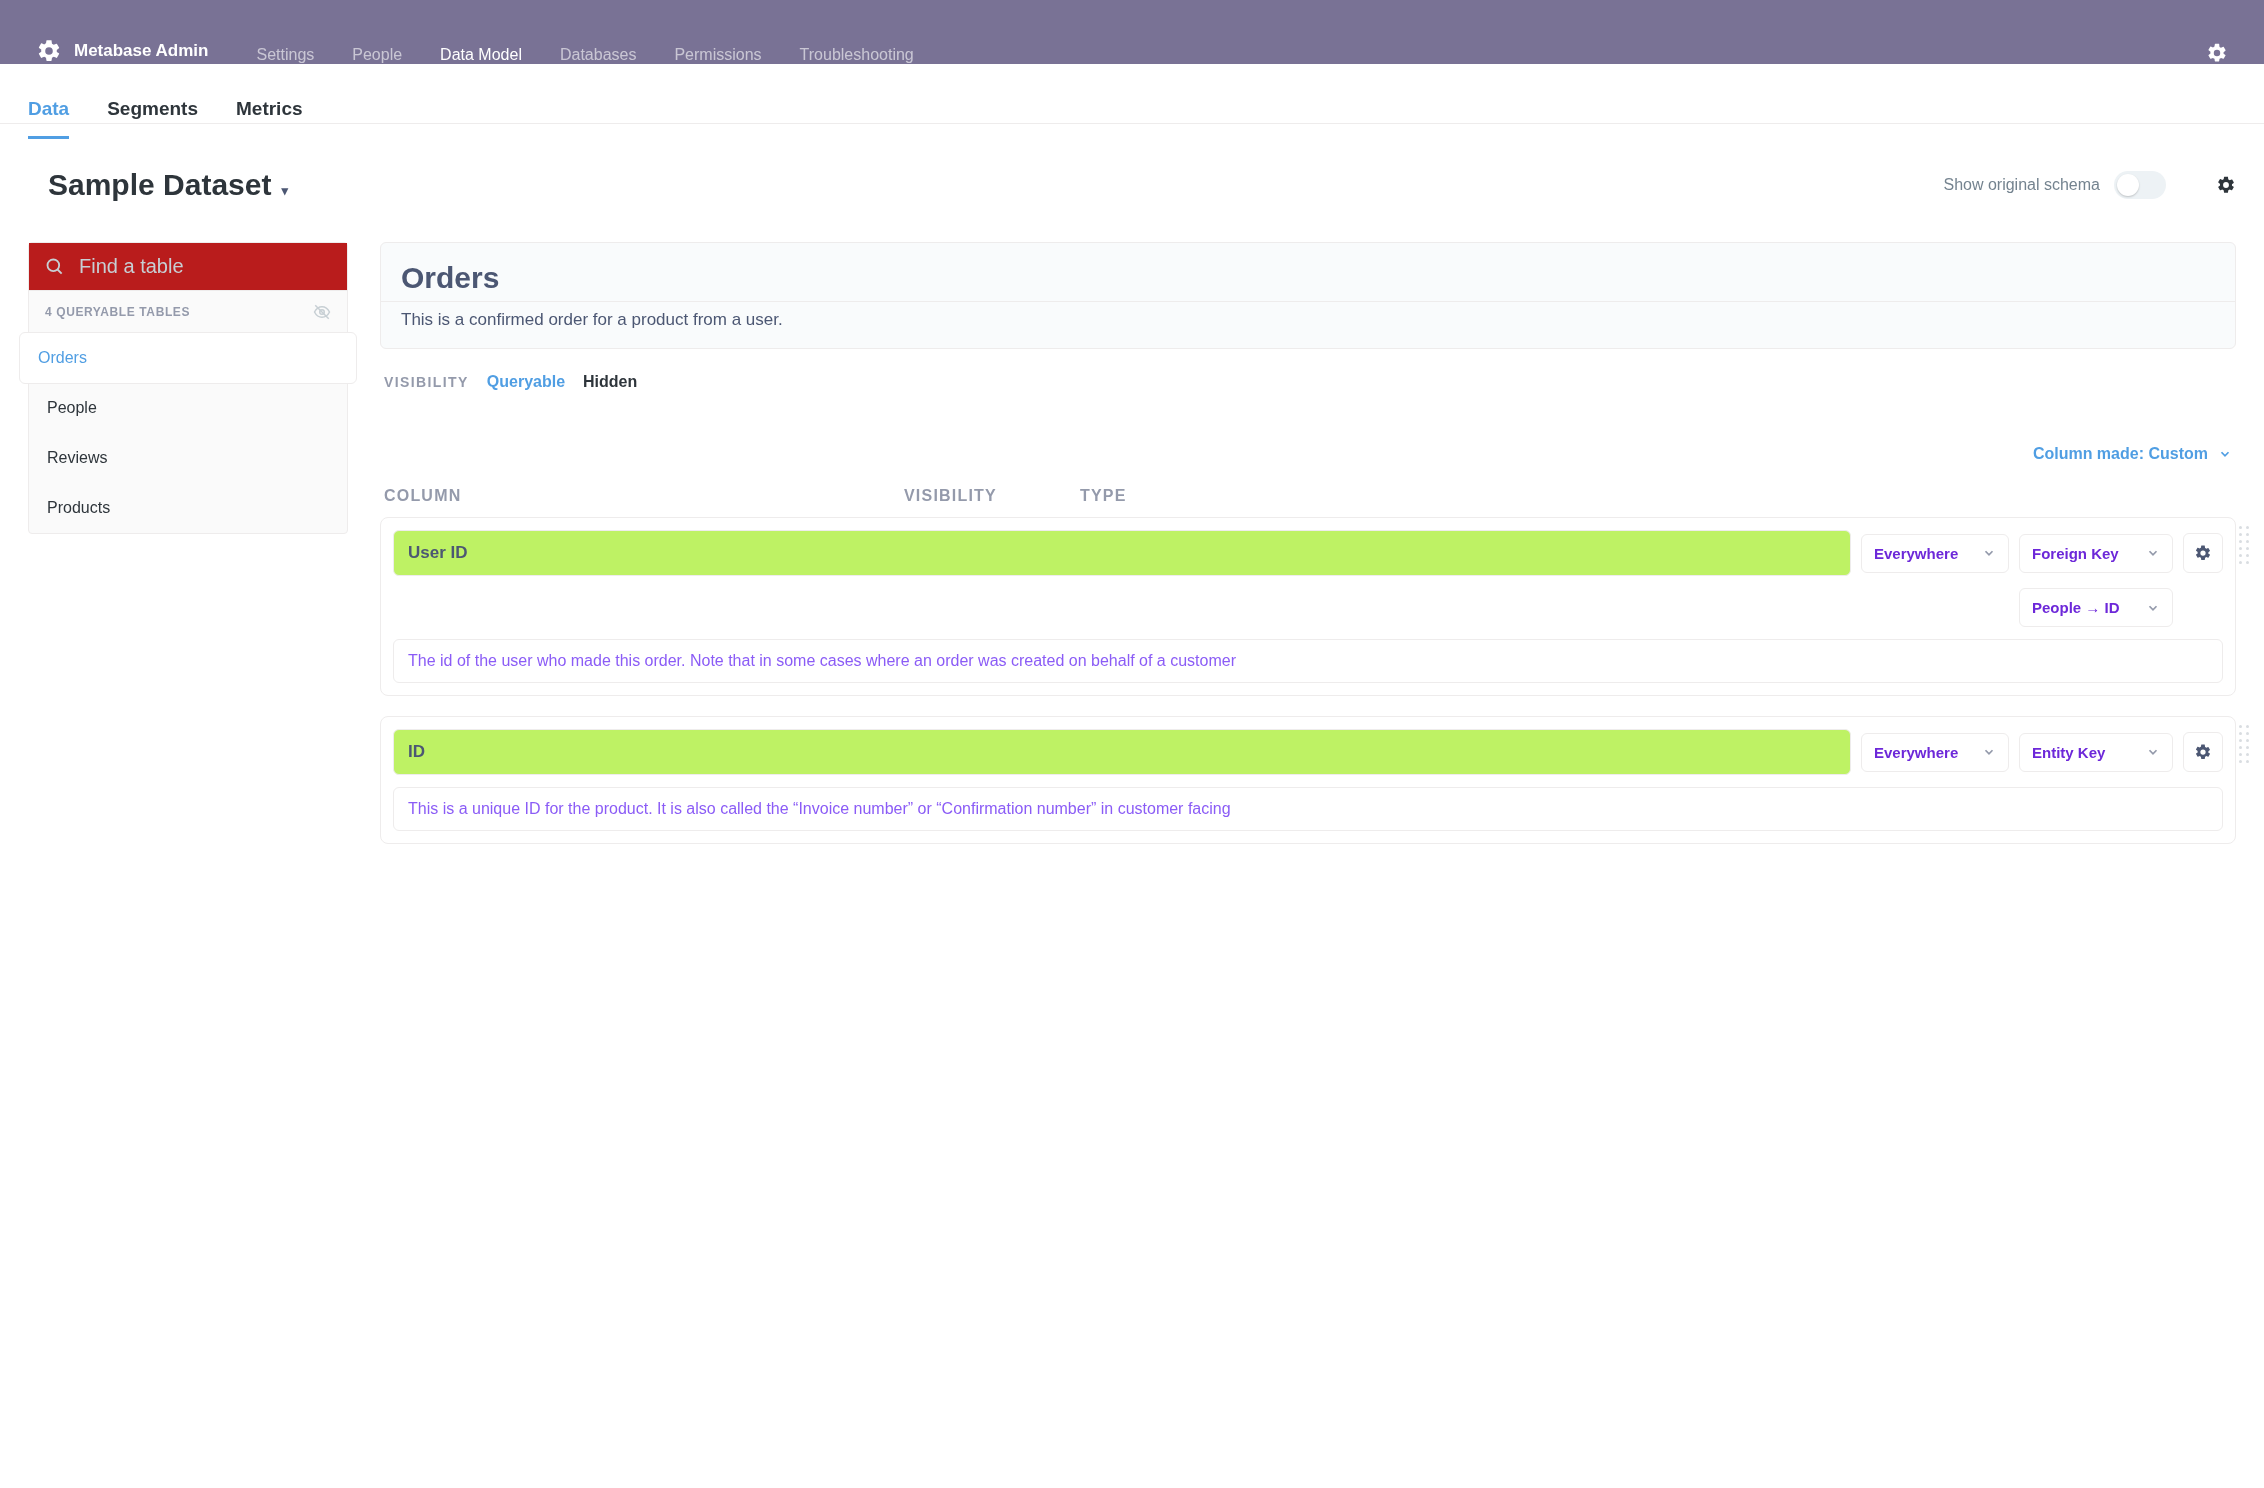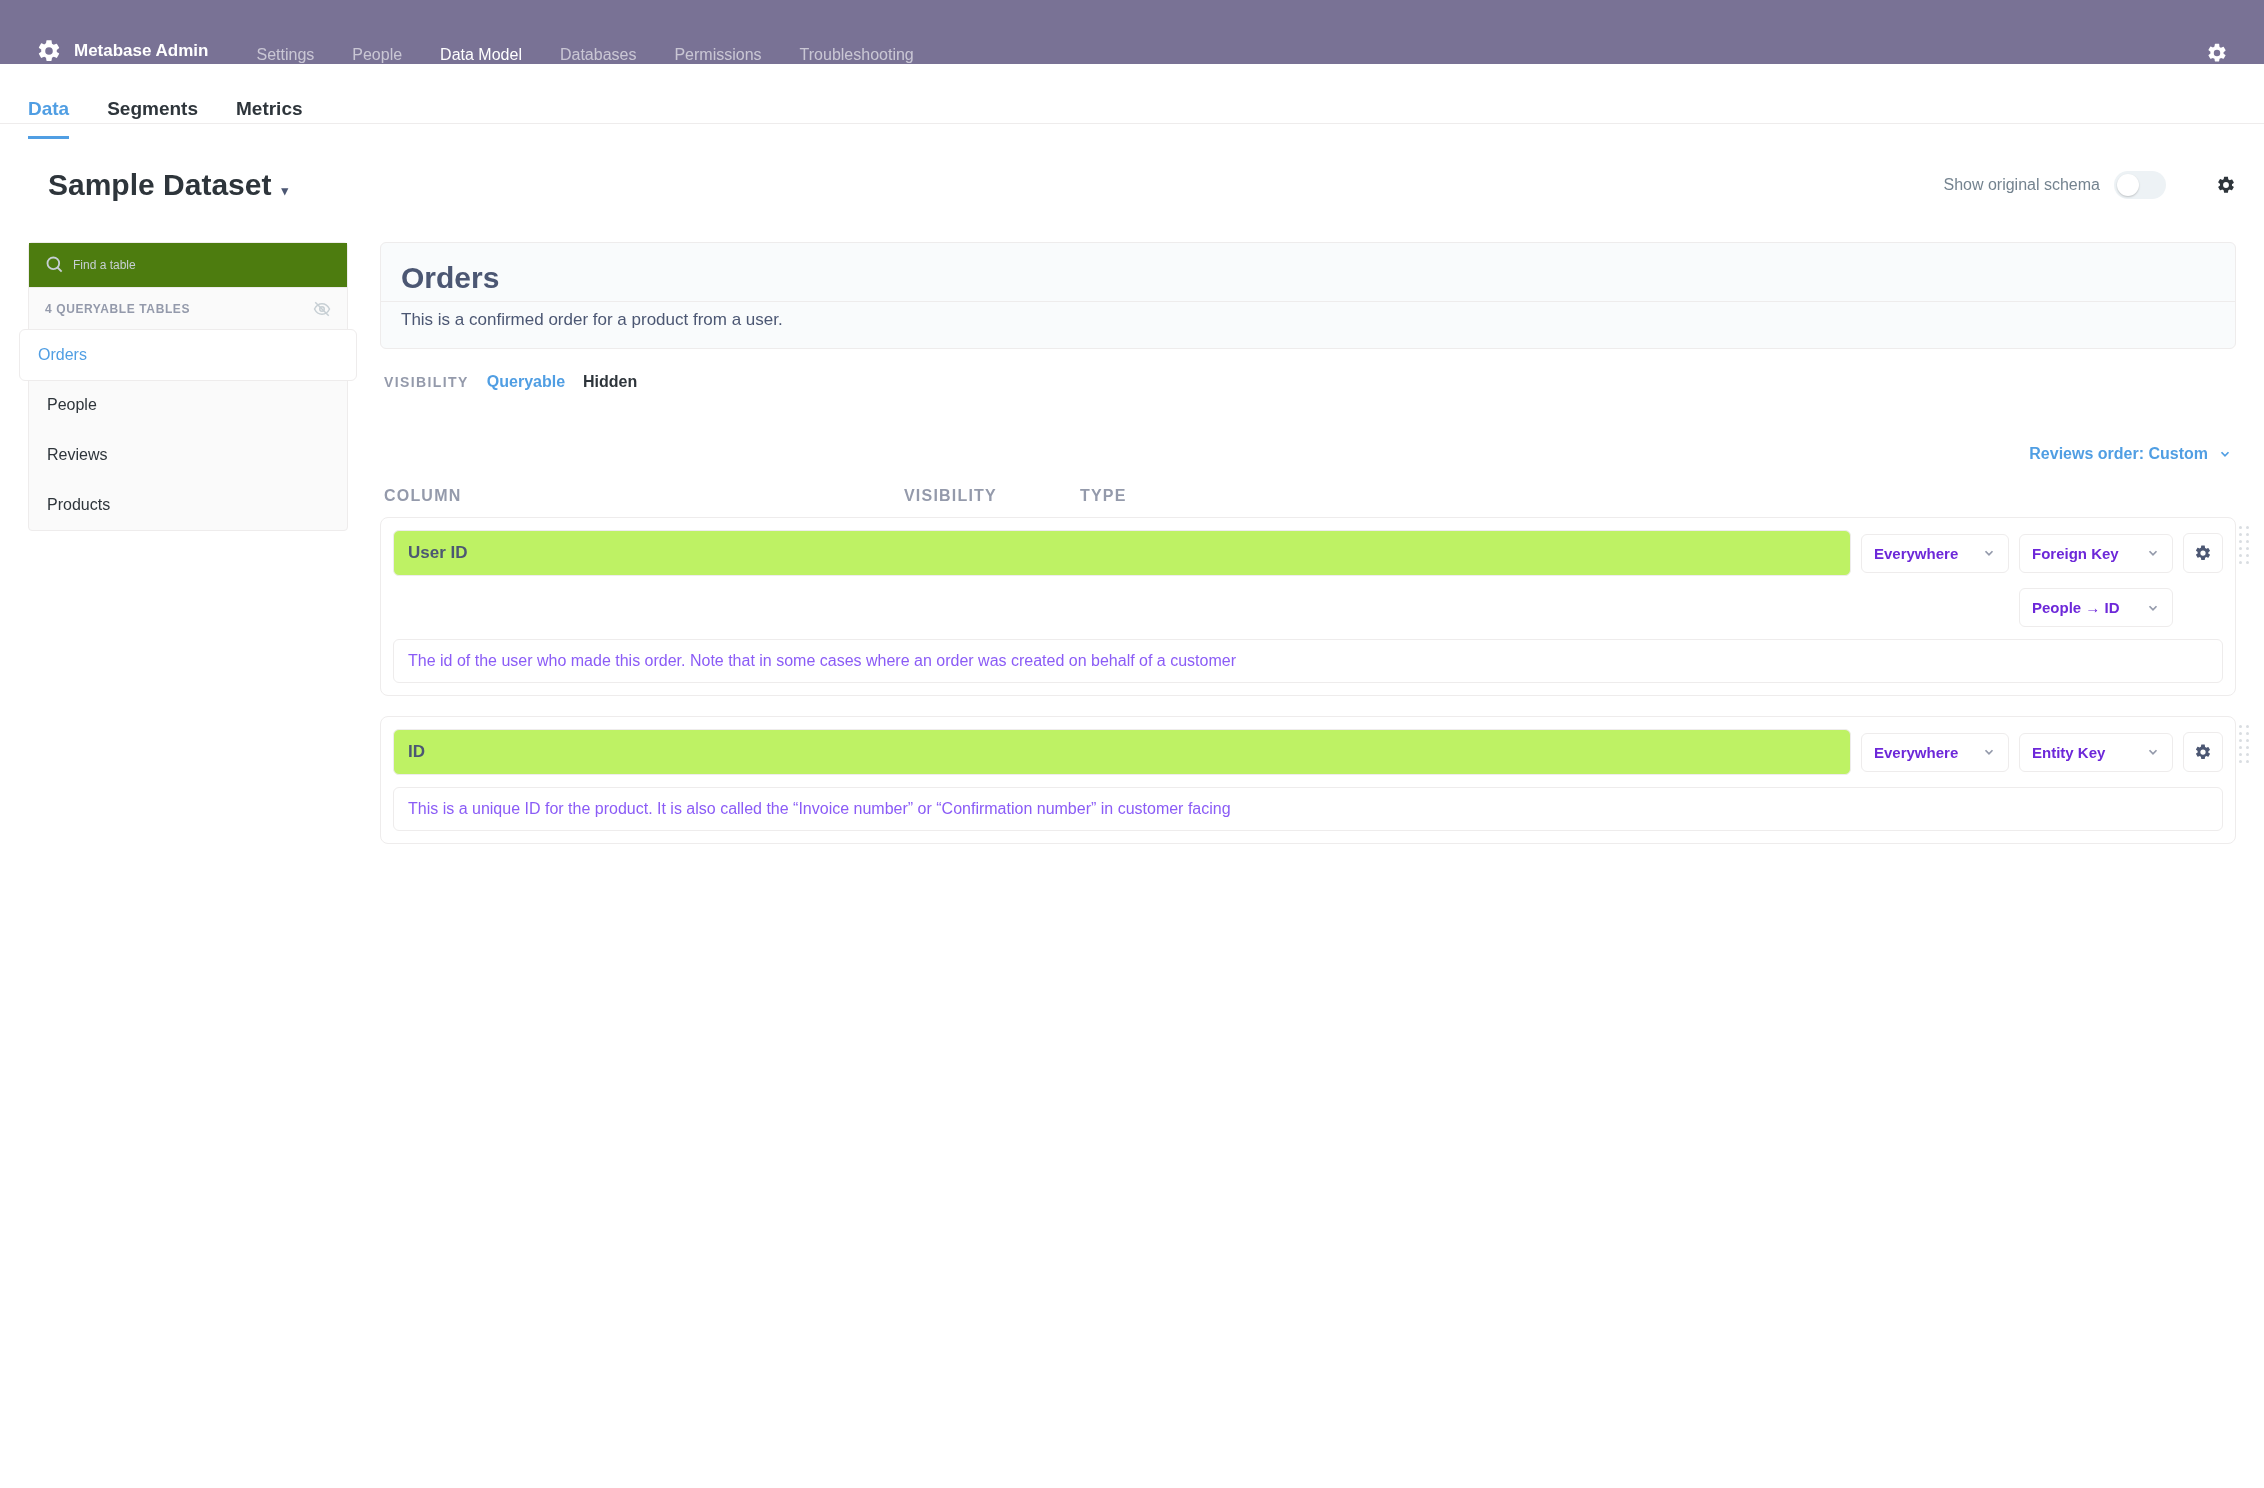--- a/index.html
+++ b/index.html
@@ -133,26 +133,26 @@
   
   .sidebar {
     width: 320px;
     border: 1px solid var(--border);
     background: #fafafa;
     border-radius: 4px;
     overflow: visible;
     flex-shrink: 0;
   }
   .sidebar .search {
-    display: flex; align-items: center; gap: 8px;
+    display: flex; align-items: center; gap: 14px;
     padding: 12px 16px;
     border-bottom: 1px solid var(--border);
     color: #c7cfd4;
-    font-size: 12px;
-    background:#4d7c0f;
+    font-size: 20px;
+    background:#b91c1c;
     cursor:text;
   }
   .sidebar .search svg { flex-shrink:0; }
   .sidebar .search .ph { color: #c7cfd4; }
   .sidebar .section-head {
     display:flex; align-items:center; justify-content:space-between;
     padding: 12px 16px;
     font-size: 12px;
     letter-spacing: 0.6px;
     font-weight:700;
@@ -363,21 +363,21 @@
       <div class="desc">This is a confirmed order for a product from a user.</div>
     </div>
 
     <div class="vis-row">
       <span class="lbl">VISIBILITY</span>
       <span class="opt active">Queryable</span>
       <span class="opt inactive">Hidden</span>
     </div>
 
     <div class="colorder-row">
-      <span>Reviews order: Custom</span>
+      <span>Column made: Custom</span>
       <span>
         <svg width="14" height="14" viewBox="0 0 24 24" fill="none" stroke="#509ee3" stroke-width="3">
             <polyline points="6 9 12 15 18 9"></polyline>
           </svg>
       </span>
     </div>
 
     <div class="col-headers">
       <div class="c1">COLUMN</div>
       <div class="c2">VISIBILITY</div>

